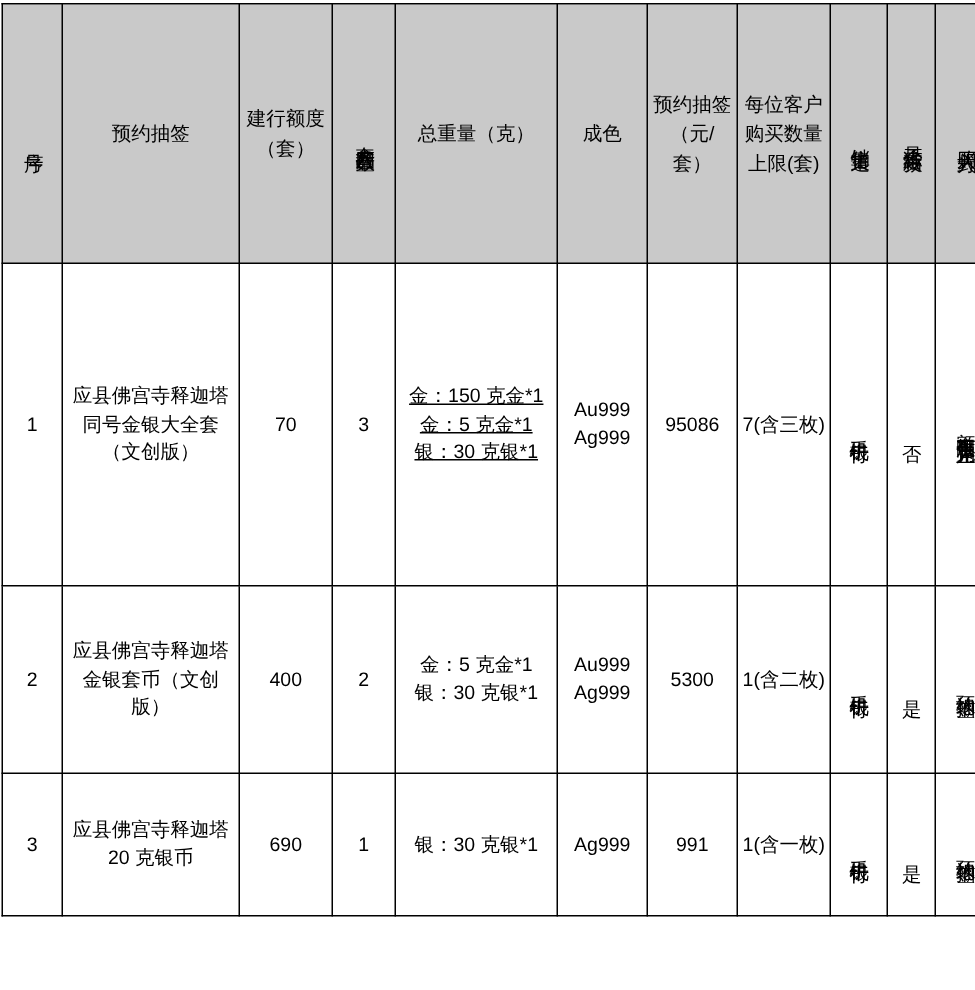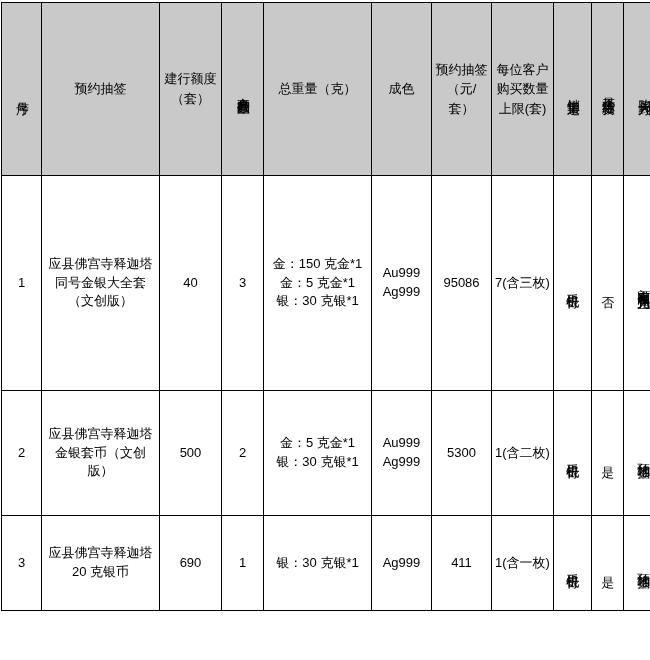--- a/index.html
+++ b/index.html
@@ -105,56 +105,56 @@
         <th><span class="horiz">每位客户购买数量上限(套)</span></th>
         <th><span class="vert narrow">销售渠道</span></th>
         <th><span class="vert narrow">是否冻结货款</span></th>
         <th><span class="vert narrow">购买方式</span></th>
       </tr>
     </thead>
     <tbody>
       <tr class="row1">
         <td>1</td>
         <td class="nm cell-left-pad">应县佛宫寺释迦塔同号金银大全套（文创版）</td>
-        <td>40</td>
+        <td>70</td>
         <td>3</td>
-        <td class="wt" style="white-space: pre-line;">金：150 克金*1
+        <td class="wt" style="white-space: pre-line; text-decoration: underline;">金：150 克金*1
 金：5 克金*1
 银：30 克银*1</td>
         <td style="white-space: pre-line;">Au999
 Ag999</td>
         <td>95086</td>
         <td>7(含三枚)</td>
         <td><span class="vcell">手机银行</span></td>
         <td><span class="vcell">否</span></td>
         <td><span class="vcell">额度有限售完为止</span></td>
       </tr>
       <tr class="row2">
         <td>2</td>
         <td class="nm cell-left-pad">应县佛宫寺释迦塔金银套币（文创版）</td>
-        <td>500</td>
+        <td>400</td>
         <td>2</td>
         <td class="wt" style="white-space: pre-line;">金：5 克金*1
 银：30 克银*1</td>
         <td style="white-space: pre-line;">Au999
 Ag999</td>
         <td>5300</td>
         <td>1(含二枚)</td>
         <td><span class="vcell">手机银行</span></td>
         <td><span class="vcell">是</span></td>
         <td><span class="vcell">预约抽签</span></td>
       </tr>
       <tr class="row3">
         <td>3</td>
         <td class="nm cell-left-pad">应县佛宫寺释迦塔 20 克银币</td>
         <td>690</td>
         <td>1</td>
         <td class="wt">银：30 克银*1</td>
         <td>Ag999</td>
-        <td>411</td>
+        <td>991</td>
         <td>1(含一枚)</td>
         <td><span class="vcell">手机银行</span></td>
         <td><span class="vcell">是</span></td>
         <td><span class="vcell">预约抽签</span></td>
       </tr>
     </tbody>
   </table>
 </div>
 
 </body></html>

